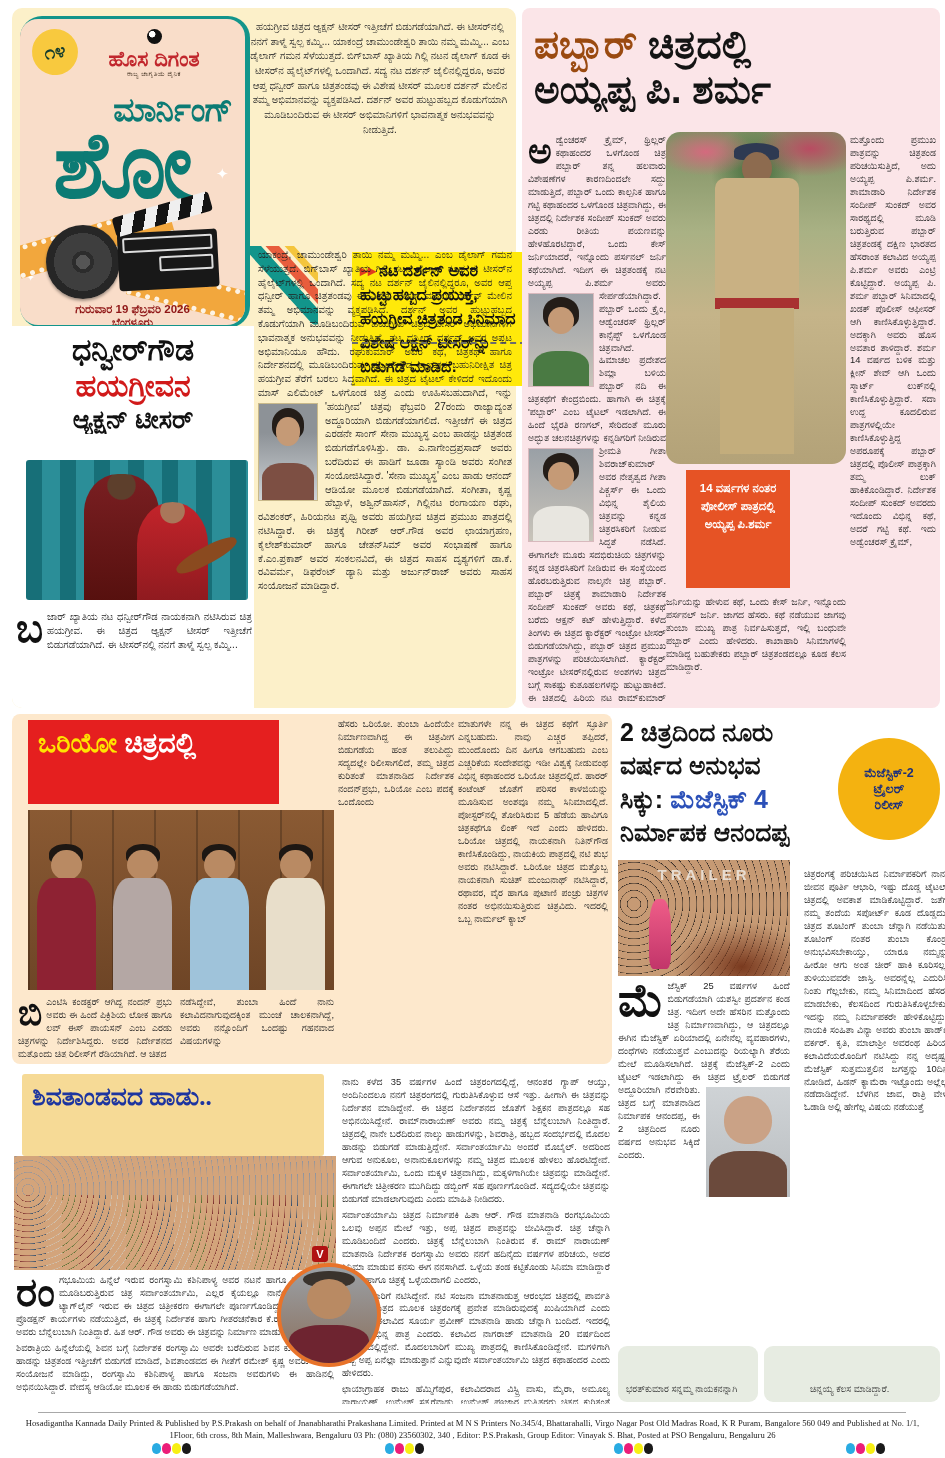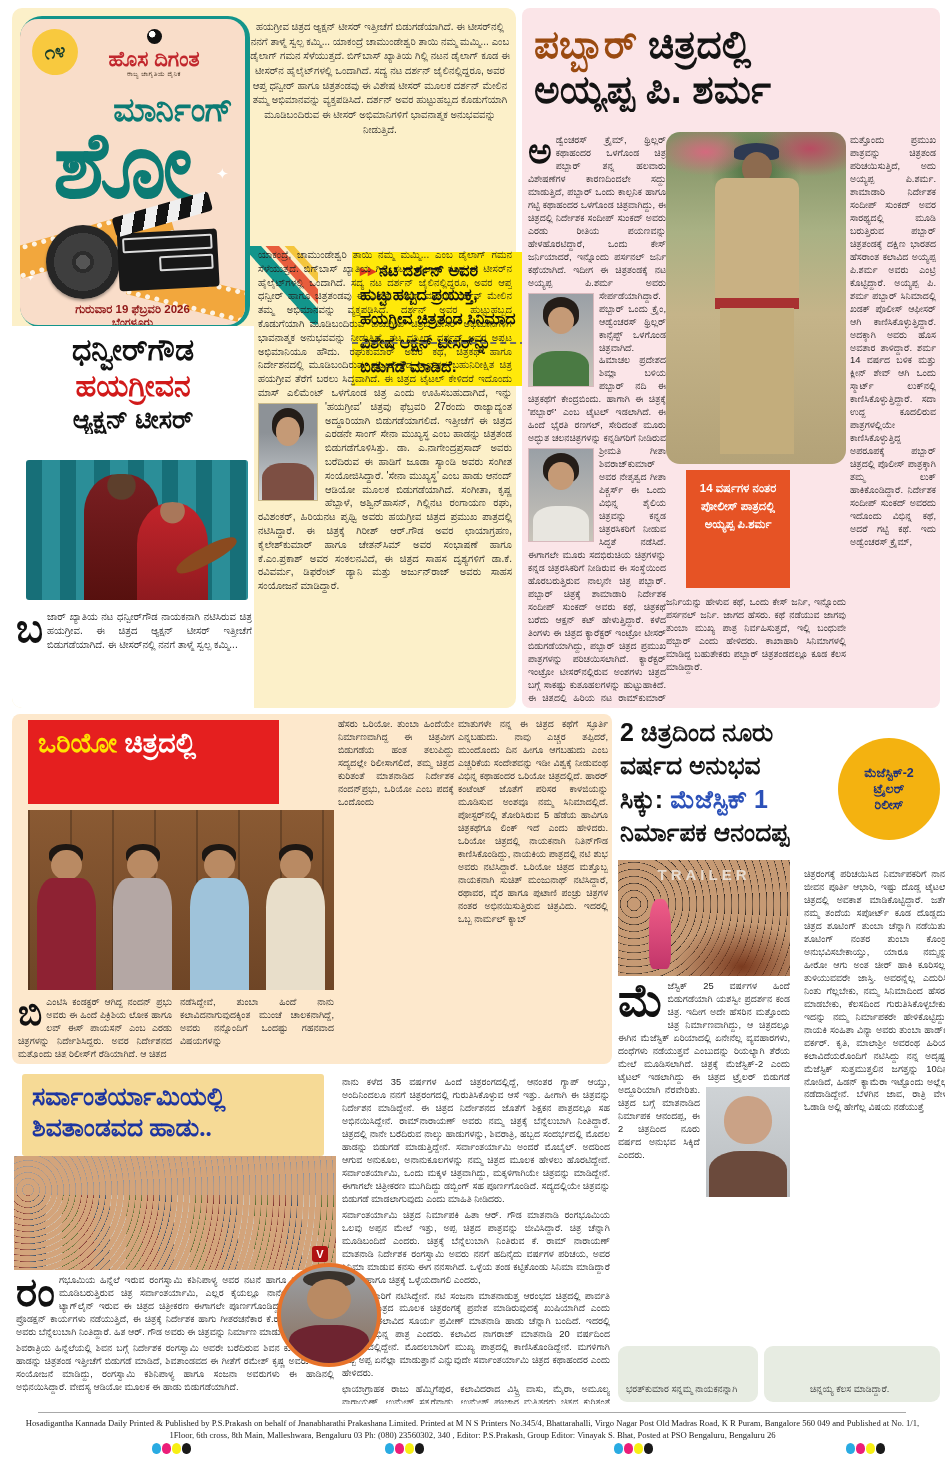--- a/index.html
+++ b/index.html
@@ -307,21 +307,21 @@
     </div>
 
     <div class="abs news" id="or-narrow">ಹೆಸರು ಒರಿಯೋ. ತುಂಬಾ ಹಿಂದೆಯೇ ನಿರ್ಮಾಣವಾಗಿದ್ದ ಈ ಚಿತ್ರವೀಗ ಬಿಡುಗಡೆಯ ಹಂತ ತಲುಪಿದ್ದು ಸದ್ಯದಲ್ಲೇ ರಿಲೀಸಾಗಲಿದೆ, ತಮ್ಮ ಚಿತ್ರದ ಕುರಿತಂತೆ ಮಾತನಾಡಿದ ನಿರ್ದೇಶಕ ನಂದನ್‌ಪ್ರಭು, ಒರಿಯೋ ಎಂಬ ಪದಕ್ಕೆ ಒಂದೊಂದು</div>
     <div class="abs news" id="or-wide">ಮಾತುಗಳೇ ನನ್ನ ಈ ಚಿತ್ರದ ಕಥೆಗೆ ಸ್ಫೂರ್ತಿ ಎನ್ನಬಹುದು. ನಾವು ಎಚ್ಚರ ತಪ್ಪಿದರೆ, ಮುಂದೊಂದು ದಿನ ಹೀಗೂ ಆಗಬಹುದು ಎಂಬ ಎಚ್ಚರಿಕೆಯ ಸಂದೇಶವನ್ನು ಇಡೀ ವಿಶ್ವಕ್ಕೆ ನೀಡುವಂಥ ವಿಭಿನ್ನ ಕಥಾಹಂದರ ಒರಿಯೋ ಚಿತ್ರದಲ್ಲಿದೆ. ಹಾರರ್ ಕಂಟೆಂಟ್ ಜೊತೆಗೆ ಪರಿಸರ ಕಾಳಜಿಯನ್ನು ಮೂಡಿಸುವ ಅಂಶವೂ ನಮ್ಮ ಸಿನಿಮಾದಲ್ಲಿದೆ. ಪೋಸ್ಟರ್‌ನಲ್ಲಿ ತೋರಿಸಿರುವ 5 ಹೆಡೆಯ ಹಾವಿಗೂ ಚಿತ್ರಕಥೆಗೂ ಲಿಂಕ್ ಇದೆ ಎಂದು ಹೇಳಿದರು. ಒರಿಯೋ ಚಿತ್ರದಲ್ಲಿ ನಾಯಕನಾಗಿ ನಿತಿನ್‌ಗೌಡ ಕಾಣಿಸಿಕೊಂಡಿದ್ದು, ನಾಯಕಿಯ ಪಾತ್ರದಲ್ಲಿ ನಟಿ ಶುಭ ಅವರು ನಟಿಸಿದ್ದಾರೆ. ಒರಿಯೋ ಚಿತ್ರದ ಮತ್ತೊಬ್ಬ ನಾಯಕನಾಗಿ ಸುಚಿತ್ ಮಂಜುನಾಥ್ ನಟಿಸಿದ್ದಾರೆ, ರಥಾವರ, ವೈರ ಹಾಗೂ ಪುಟಾಣಿ ಪಂಚ್ರು ಚಿತ್ರಗಳ ನಂತರ ಅಭಿನಯಿಸುತ್ತಿರುವ ಚಿತ್ರವಿದು. ಇದರಲ್ಲಿ ಒಬ್ಬ ನಾರ್ಮಲ್ ಕ್ಯಾಬ್</div>
   </div>
 
   <div class="abs" id="panel-majestic">
     <div class="abs" id="mj-head">
       <div>2 ಚಿತ್ರದಿಂದ ನೂರು</div>
       <div>ವರ್ಷದ ಅನುಭವ</div>
-      <div><span>ಸಿಕ್ಕು: </span><span class="mj-blue">ಮೆಜೆಸ್ಟಿಕ್ 1</span></div>
+      <div><span>ಸಿಕ್ಕು: </span><span class="mj-blue">ಮೆಜೆಸ್ಟಿಕ್ 4</span></div>
       <div>ನಿರ್ಮಾಪಕ ಆನಂದಪ್ಪ</div>
     </div>
 
     <div class="abs" id="mj-badge">
       <div>ಮೆಜೆಸ್ಟಿಕ್-2</div>
       <div>ಟ್ರೈಲರ್</div>
       <div>ರಿಲೀಸ್</div>
     </div>
 
     <div id="mj-photo">
@@ -340,21 +340,20 @@
     </div>
 
     <div class="abs news" id="mj-col2">ಚಿತ್ರರಂಗಕ್ಕೆ ಪರಿಚಯಿಸಿದ ನಿರ್ಮಾಪಕರಿಗೆ ನಾನು ಜೀವನ ಪೂರ್ತಿ ಆಭಾರಿ, ಇಷ್ಟು ದೊಡ್ಡ ಟೈಟಲ್ ಚಿತ್ರದಲ್ಲಿ ಅವಕಾಶ ಮಾಡಿಕೊಟ್ಟಿದ್ದಾರೆ. ಜತೆಗೆ ನಮ್ಮ ತಂದೆಯ ಸಪೋರ್ಟ್ ಕೂಡ ದೊಡ್ಡದು. ಚಿತ್ರದ ಶೂಟಿಂಗ್ ತುಂಬಾ ಚೆನ್ನಾಗಿ ನಡೆಯಿತು, ಶೂಟಿಂಗ್ ನಂತರ ತುಂಬಾ ಕೊಂಡ್ರೆ ಅನುಭವಿಸಬೇಕಾಯ್ತು, ಯಾರೂ ನಮ್ಮನ್ನು ಹೀರೋ ಆಗು ಅಂತ ಚೀರ್ ಹಾಕಿ ಕೂರಿಸಲ್ಲ, ತುಳಿಯುವವರೇ ಜಾಸ್ತಿ. ಅವರನ್ನೆಲ್ಲ ಎದುರಿಸಿ ನಿಂತು ಗೆಲ್ಲಬೇಕು, ನಮ್ಮ ಸಿನಿಮಾದಿಂದ ಹೆಸರು ಮಾಡಬೇಕು, ಕೆಲಸದಿಂದ ಗುರುತಿಸಿಕೊಳ್ಳಬೇಕು, ಇದನ್ನು ನಮ್ಮ ನಿರ್ಮಾಪಕರೇ ಹೇಳಿಕೊಟ್ಟಿದ್ದು, ನಾಯಕಿ ಸಂಹಿತಾ ವಿನ್ಯಾ ಅವರು ತುಂಬಾ ಹಾರ್ಡ್ ವರ್ಕರ್. ಕೃತಿ, ಮಾಲಾಶ್ರೀ ಅವರಂಥ ಹಿರಿಯ ಕಲಾವಿದೆಯರೊಂದಿಗೆ ನಟಿಸಿದ್ದು ನನ್ನ ಅದೃಷ್ಟ, ಮೆಜೆಸ್ಟಿಕ್ ಸುತ್ತಮುತ್ತಲಿನ ಜಗತ್ತನ್ನು 10ದಿನ ನೋಡಿದೆ, ಹಿಡನ್ ಕ್ಯಾಮೆರಾ ಇಟ್ಟೊಂದು ಅಲ್ಲೆಲ್ಲ ನಡೆದಾಡಿದ್ದೇನೆ. ಬೆಳಗಿನ ಜಾವ, ರಾತ್ರಿ ವೇಳೆ ಓಡಾಡಿ ಅಲ್ಲಿ ಹೇಗೆಲ್ಲ ವಿಷಯ ನಡೆಯುತ್ತೆ</div>
 
     <div class="abs tailbox" id="mj-tail1">ಭರತ್‌ಕುಮಾರ ಸನ್ನಮ್ಮ ನಾಯಕನನ್ನಾಗಿ</div>
     <div class="abs tailbox" id="mj-tail2">ಚಿನ್ನಯ್ಯ ಕೆಲಸ ಮಾಡಿದ್ದಾರೆ.</div>
   </div>
 
   <div class="abs" id="panel-sarva">
     <div class="abs" id="sv-box">
-      <div>ಸರ್ವಾಂತರ್ಯಾಮಿಯಲ್ಲಿ</div>
       <div>ಶಿವತಾಂಡವದ ಹಾಡು..</div>
     </div>
 
     <div id="sv-photo">
       <div class="vmark">V</div>
     </div>
 
     <div class="abs news" id="sv-left">
       <p><span class="dc dc-x">ರಂ</span><span>ಗಭೂಮಿಯ ಹಿನ್ನೆಲೆ ಇರುವ ರಂಗಸ್ವಾಮಿ ಕಶಿನಿಪಾಳ್ಯ ಅವರ ನಟನೆ ಹಾಗೂ ನಿರ್ದೇಶನದಲ್ಲಿ ಮೂಡಿಬರುತ್ತಿರುವ ಚಿತ್ರ ಸರ್ವಾಂತರ್ಯಾಮಿ, ಎಲ್ಲರ ಕೈಯಲ್ಲೂ ನಾನೇ ಸ್ವಾಮಿ ಎಂಬ ಟ್ಯಾಗ್‌ಲೈನ್ ಇರುವ ಈ ಚಿತ್ರದ ಚಿತ್ರೀಕರಣ ಈಗಾಗಲೇ ಪೂರ್ಣಗೊಂಡಿದ್ದು, ಚಿತ್ರದ ಪೋಸ್ಟ್ ಪ್ರೊಡಕ್ಷನ್ ಕಾರ್ಯಗಳು ನಡೆಯುತ್ತಿದೆ, ಈ ಚಿತ್ರಕ್ಕೆ ನಿರ್ದೇಶಕ ಹಾಗು ಗೀತರಚನೆಕಾರ ಕೆ.ರಾಮ್ ನಾರಾಯಣ್ ಅವರು ಬೆನ್ನೆಲುಬಾಗಿ ನಿಂತಿದ್ದಾರೆ. ಹಿತ ಆರ್. ಗೌಡ ಅವರು ಈ ಚಿತ್ರವನ್ನು ನಿರ್ಮಾಣ ಮಾಡುತ್ತಿದ್ದಾರೆ.</span></p>
       <p>ಶಿವರಾತ್ರಿಯ ಹಿನ್ನೆಲೆಯಲ್ಲಿ ಶಿವನ ಬಗ್ಗೆ ನಿರ್ದೇಶಕ ರಂಗಸ್ವಾಮಿ ಅವರೇ ಬರೆದಿರುವ ಶಿವನ ಕುರಿತಾದ ಒಂದು ಹಾಡನ್ನು ಚಿತ್ರತಂಡ ಇತ್ತೀಚೆಗೆ ಬಿಡುಗಡೆ ಮಾಡಿದೆ, ಶಿವತಾಂಡವದ ಈ ಗೀತೆಗೆ ರಮೇಶ್ ಕೃಷ್ಣ ಅವರು ಸಂಗೀತ ಸಂಯೋಜನೆ ಮಾಡಿದ್ದು, ರಂಗಸ್ವಾಮಿ ಕಶಿನಿಪಾಳ್ಯ ಹಾಗೂ ಸಂಜನಾ ಅವರುಗಳು ಈ ಹಾಡಿನಲ್ಲಿ ಅಭಿನಯಿಸಿದ್ದಾರೆ. ವೇದಸ್ಯ ಆಡಿಯೋ ಮೂಲಕ ಈ ಹಾಡು ಬಿಡುಗಡೆಯಾಗಿದೆ.</p>

